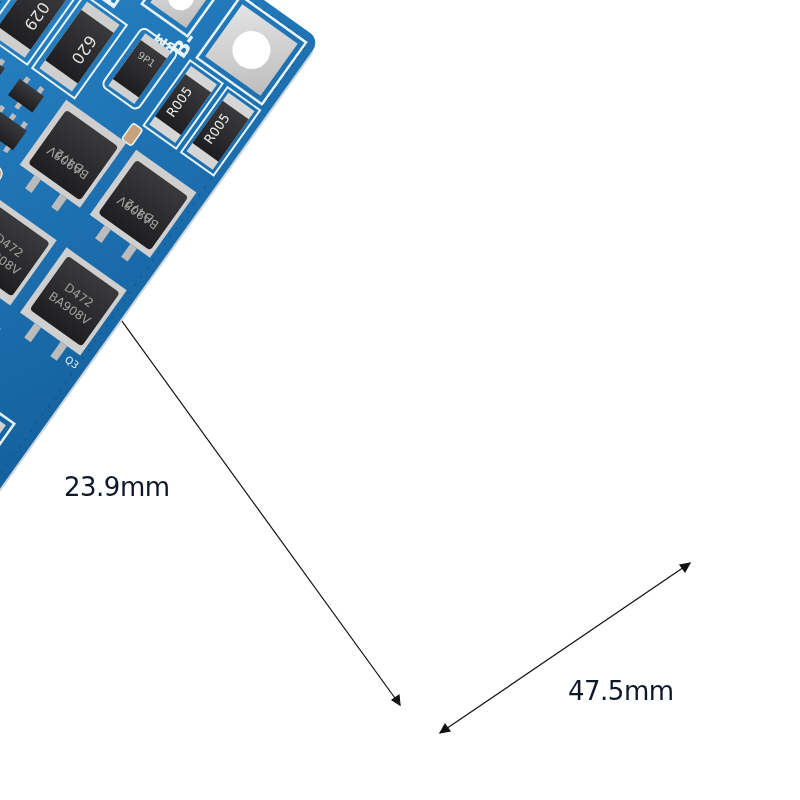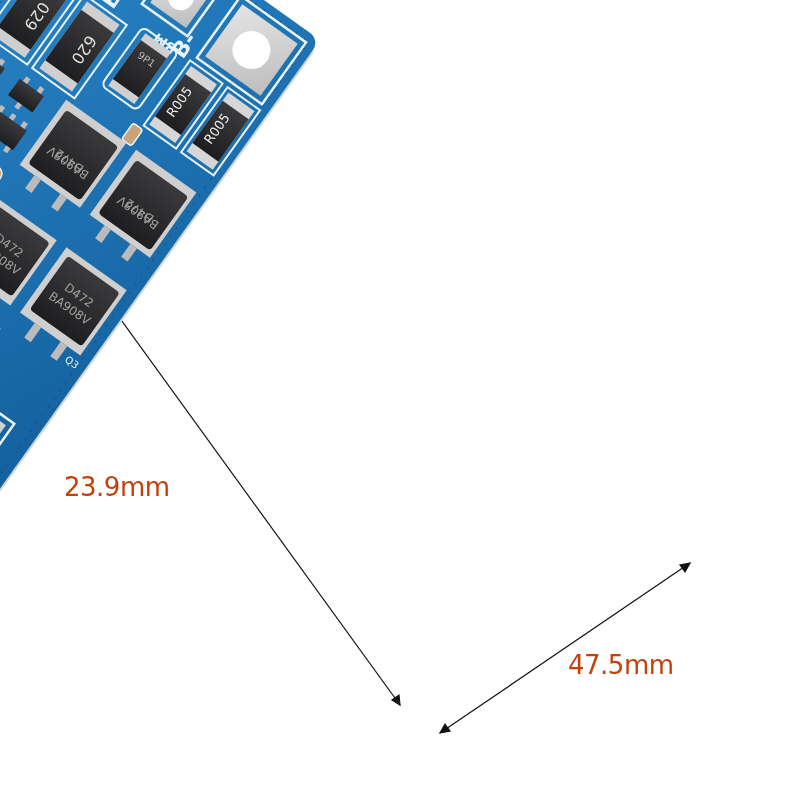--- a/index.html
+++ b/index.html
@@ -1,18 +1,18 @@
 <!DOCTYPE html>
 <html><head>
 <meta charset="utf-8">
 <style>
   html, body { margin:0; padding:0; }
   body { width:800px; height:800px; background:#ffffff; position:relative; overflow:hidden;
          font-family:"Liberation Sans", sans-serif; }
-  .dim-label { position:absolute; font-family:"DejaVu Sans", sans-serif; font-size:26px; color:#c2410c; letter-spacing:-0.5px; }
+  .dim-label { position:absolute; font-family:"DejaVu Sans", sans-serif; font-size:26px; color:#0f172a; letter-spacing:-0.5px; }
   svg.overlay { position:absolute; left:0; top:0; }
   .pcb-text { font-family:"DejaVu Sans", sans-serif; }
 </style>
 </head>
 <body>
 
 <svg class="overlay" width="800" height="800" viewBox="0 0 800 800">
   <defs>
     <linearGradient id="boardGrad" x1="0" y1="0" x2="1" y2="1">
       <stop offset="0" stop-color="#2a86c9"></stop>
@@ -207,13 +207,13 @@
       <rect x="178" y="490" width="86" height="80" fill="none" stroke="#e8f4fb" stroke-width="2.5"></rect>
       <rect x="184" y="496" width="74" height="68" fill="url(#padGrad)"></rect>
       <circle cx="221" cy="530" r="20" fill="#ffffff"></circle>
     </g>
     <text class="pcb-text" x="70" y="590" font-size="22" font-weight="bold" fill="#e8f4fb" transform="rotate(-90 70 590)">P+</text>
     <text class="pcb-text" x="282" y="560" font-size="22" font-weight="bold" fill="#e8f4fb" transform="rotate(-90 282 560)">P-</text>
   </g>
 </svg>
 
 <div class="dim-label" style="left:64px; top:472px;">23.9mm</div>
-<div class="dim-label" style="left:568px; top:650px;">47.5mm</div>
+<div class="dim-label" style="left:568px; top:676px;">47.5mm</div>
 
 </body></html>

